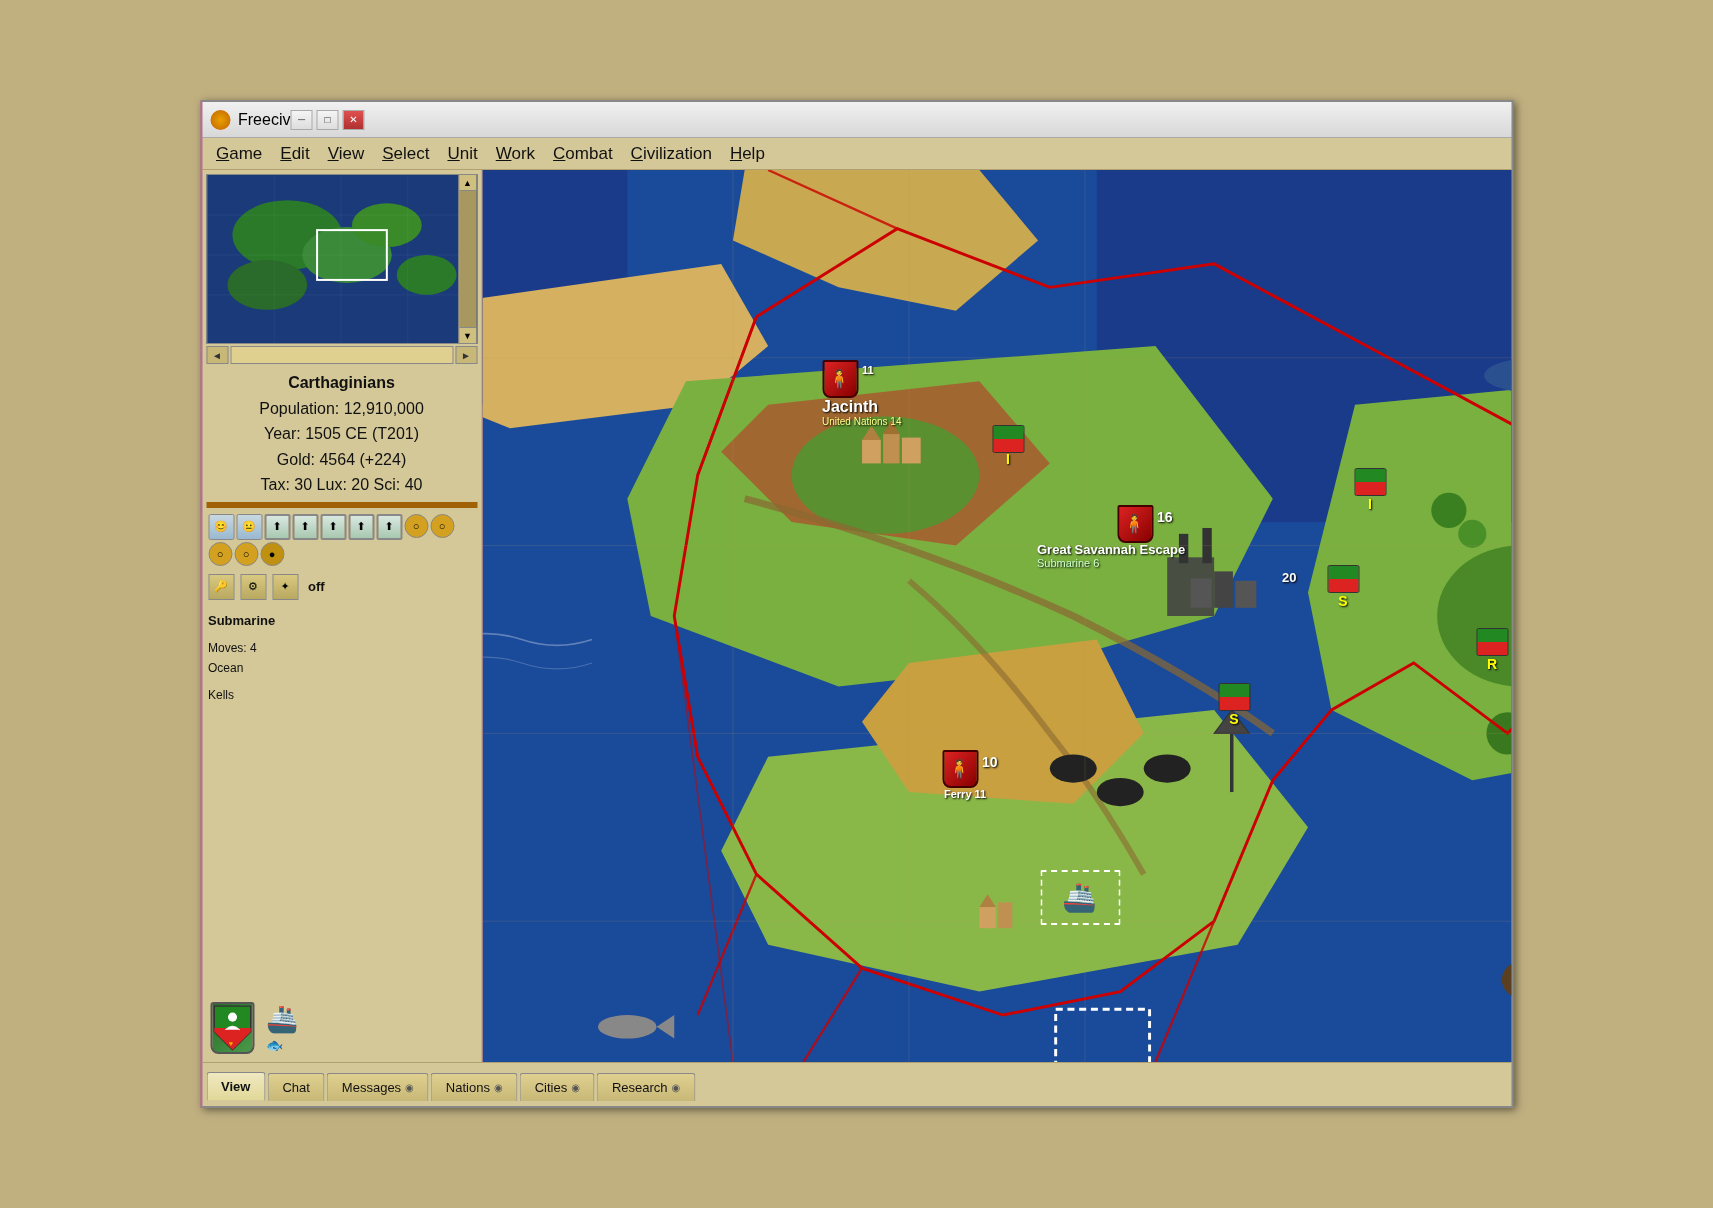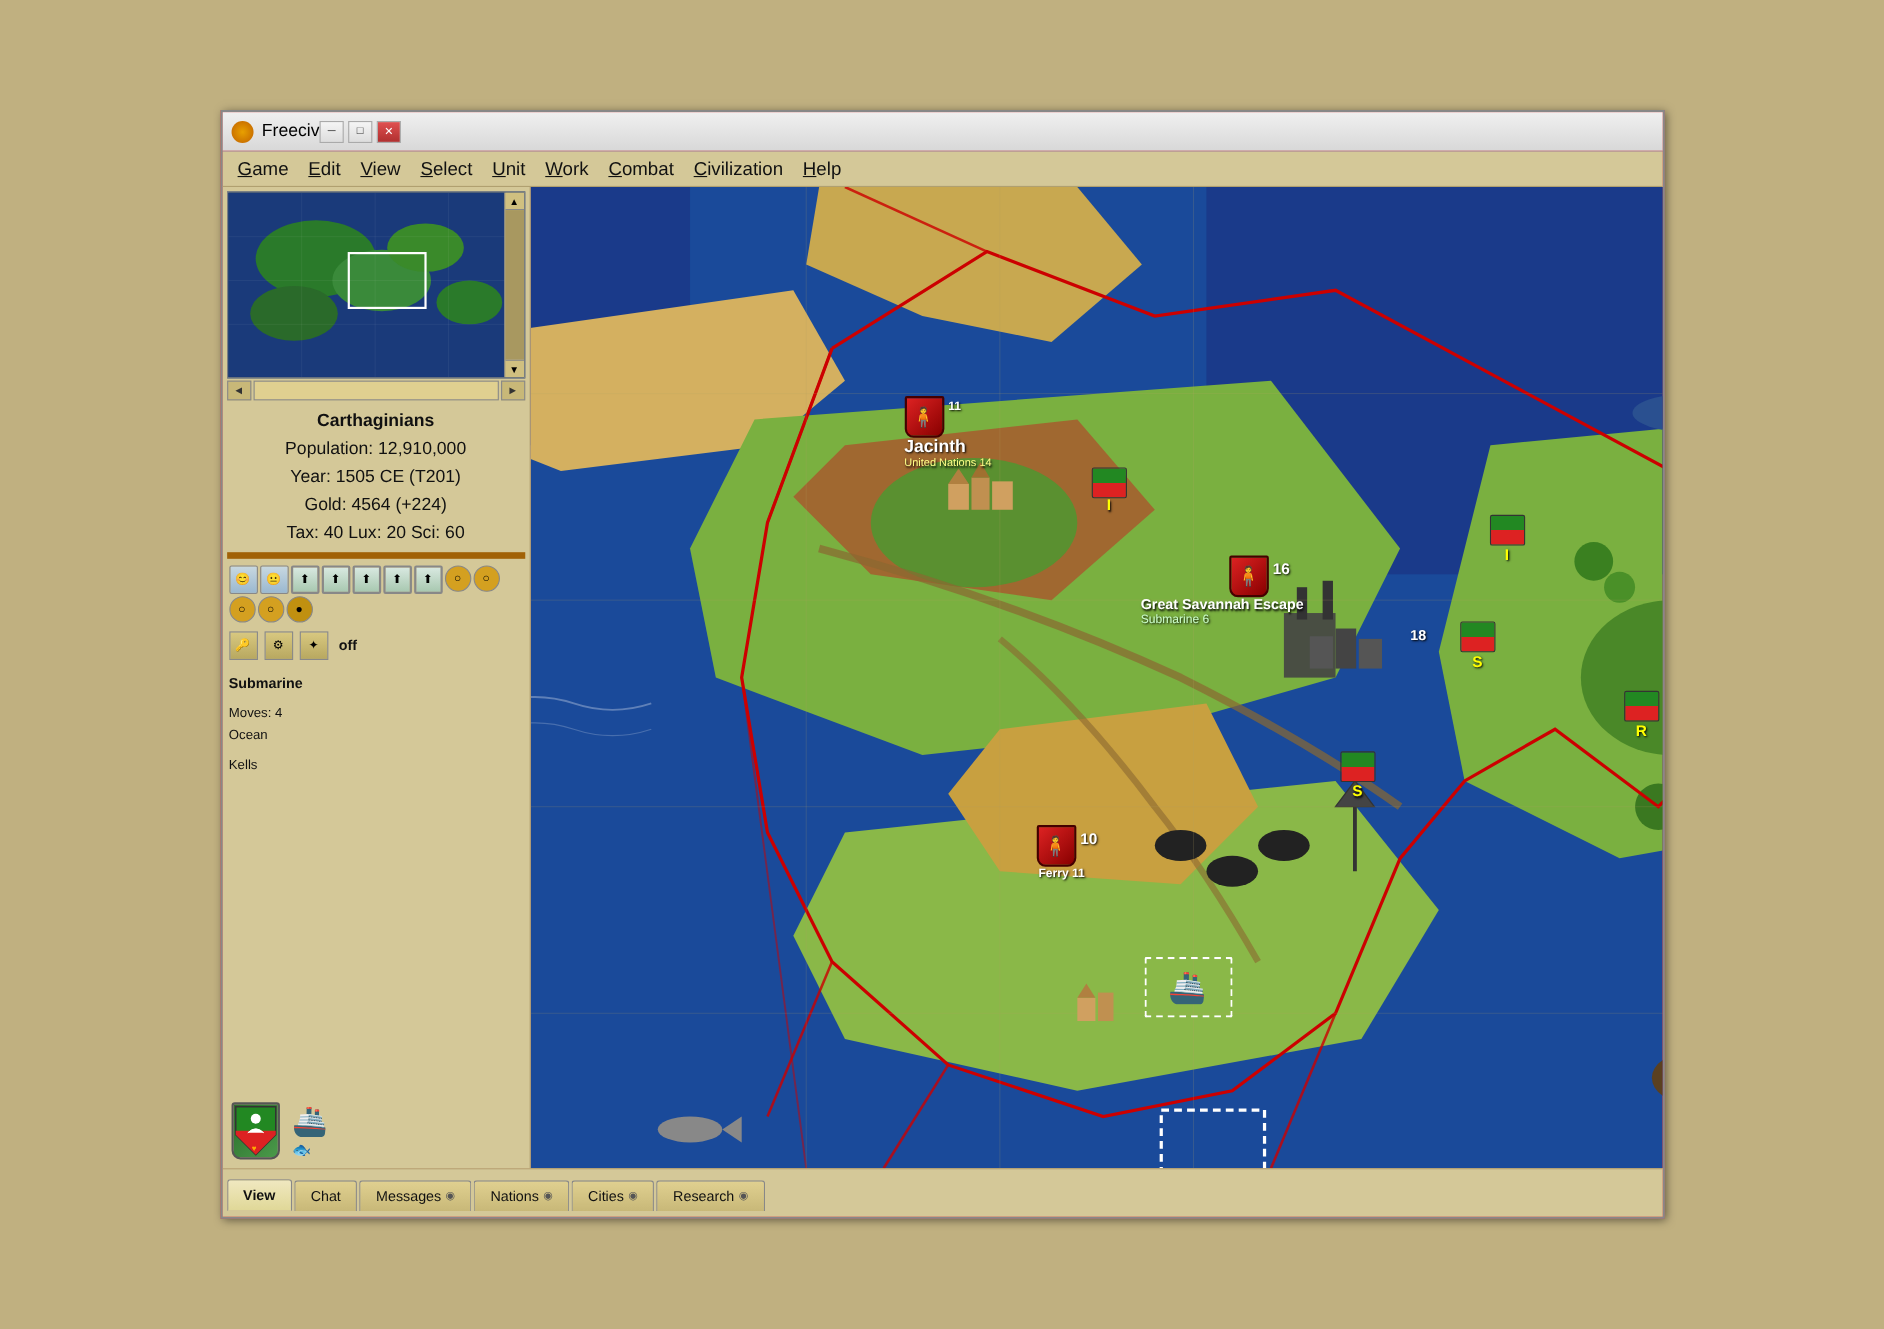--- a/index.html
+++ b/index.html
@@ -6,21 +6,21 @@
     body {
       width: 1713px;
       height: 1208px;
       background: #c0b080;
       font-family: 'Segoe UI', Tahoma, Geneva, Verdana, sans-serif;
       overflow: hidden;
     }
     #window {
       width: 1313px;
       height: 1008px;
-      background: #ef4444;
+      background: #ec4899;
       border: 2px solid #888;
       box-shadow: 2px 2px 8px rgba(0,0,0,0.5);
       position: absolute;
       left: 50%;
       top: 50%;
       transform: translate(-50%, -50%);
     }
     #titlebar {
       height: 36px;
       background: linear-gradient(to bottom, #f0f0f0, #d8d8d8);
@@ -335,21 +335,21 @@
         <div class="nav-arrow">◄</div>
         <div id="minimap-scrollbar"></div>
         <div class="nav-arrow">►</div>
       </div>
 
       <div id="civ-info">
         <div style="font-weight:bold;">Carthaginians</div>
         <div>Population: 12,910,000</div>
         <div>Year: 1505 CE (T201)</div>
         <div>Gold: 4564 (+224)</div>
-        <div>Tax: 40 Lux: 20 Sci: 60</div>
+        <div>Tax: 30 Lux: 20 Sci: 40</div>
       </div>
 
       <div id="toolbar-row">
 
         <div class="toolbar-btn" style="background:linear-gradient(to bottom,#c8d8e0,#9ab8d0);">😊</div>
         <div class="toolbar-btn" style="background:linear-gradient(to bottom,#c8d8e0,#9ab8d0);">😐</div>
 
         <div class="toolbar-btn active" style="background:linear-gradient(to bottom,#d8e8e0,#a8c8b0);border-bottom:2px solid #888;">⬆</div>
         <div class="toolbar-btn active" style="background:linear-gradient(to bottom,#d8e8e0,#a8c8b0);">⬆</div>
         <div class="toolbar-btn active" style="background:linear-gradient(to bottom,#d8e8e0,#a8c8b0);">⬆</div>
@@ -538,21 +538,21 @@
             </div>
             <div style="color:white;font-size:14px;font-weight:bold;text-shadow:1px 1px 2px black;margin-top:4px;">16</div>
           </div>
         </div>
 
         <div style="position:absolute;left:555px;top:372px;">
           <div style="color:white;font-size:13px;font-weight:bold;text-shadow:1px 1px 2px black;">Great Savannah Escape</div>
           <div style="color:#ccffcc;font-size:11px;text-shadow:1px 1px 2px black;">Submarine 6</div>
         </div>
 
-        <div style="position:absolute;left:800px;top:400px;color:white;font-size:13px;font-weight:bold;text-shadow:1px 1px 2px black;">18</div>
+        <div style="position:absolute;left:800px;top:400px;color:white;font-size:13px;font-weight:bold;text-shadow:1px 1px 2px black;">20</div>
 
         <div style="position:absolute;left:872px;top:298px;display:flex;flex-direction:column;align-items:center;">
           <div style="width:32px;height:28px;background:linear-gradient(to bottom,#228822 50%,#dd2222 50%);border:1px solid #333;border-radius:2px;"></div>
           <div style="color:#ffff00;font-size:14px;font-weight:bold;text-shadow:1px 1px 2px black;">I</div>
         </div>
 
         <div style="position:absolute;left:845px;top:395px;display:flex;flex-direction:column;align-items:center;">
           <div style="width:32px;height:28px;background:linear-gradient(to bottom,#228822 50%,#dd2222 50%);border:1px solid #333;border-radius:2px;"></div>
           <div style="color:#ffff00;font-size:14px;font-weight:bold;text-shadow:1px 1px 2px black;">S</div>
         </div>

